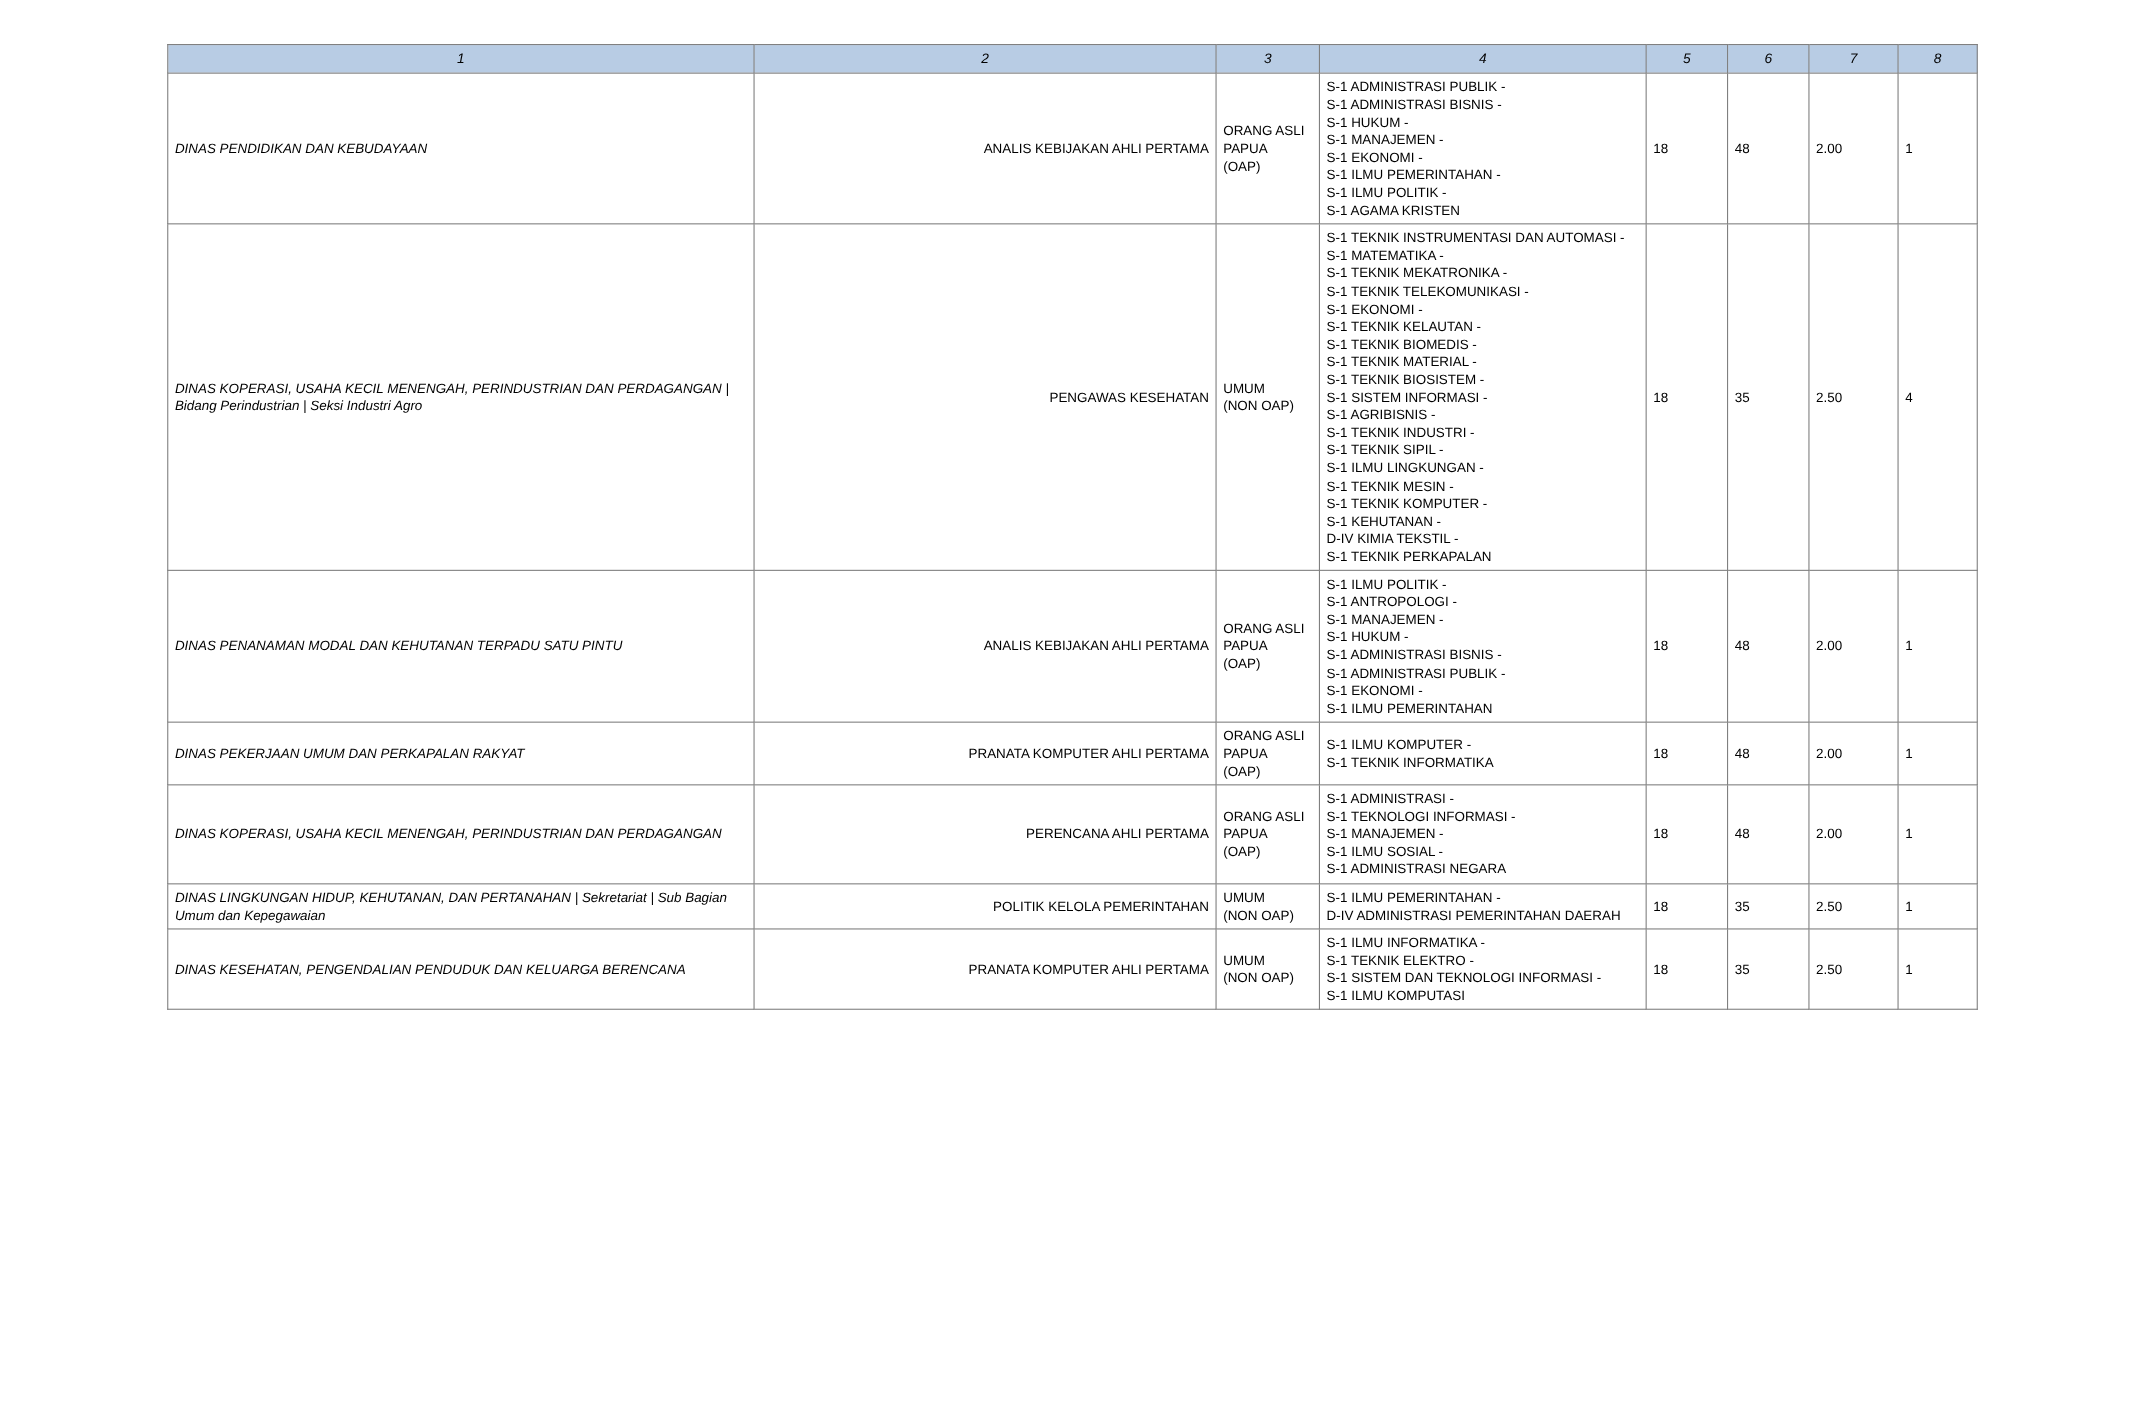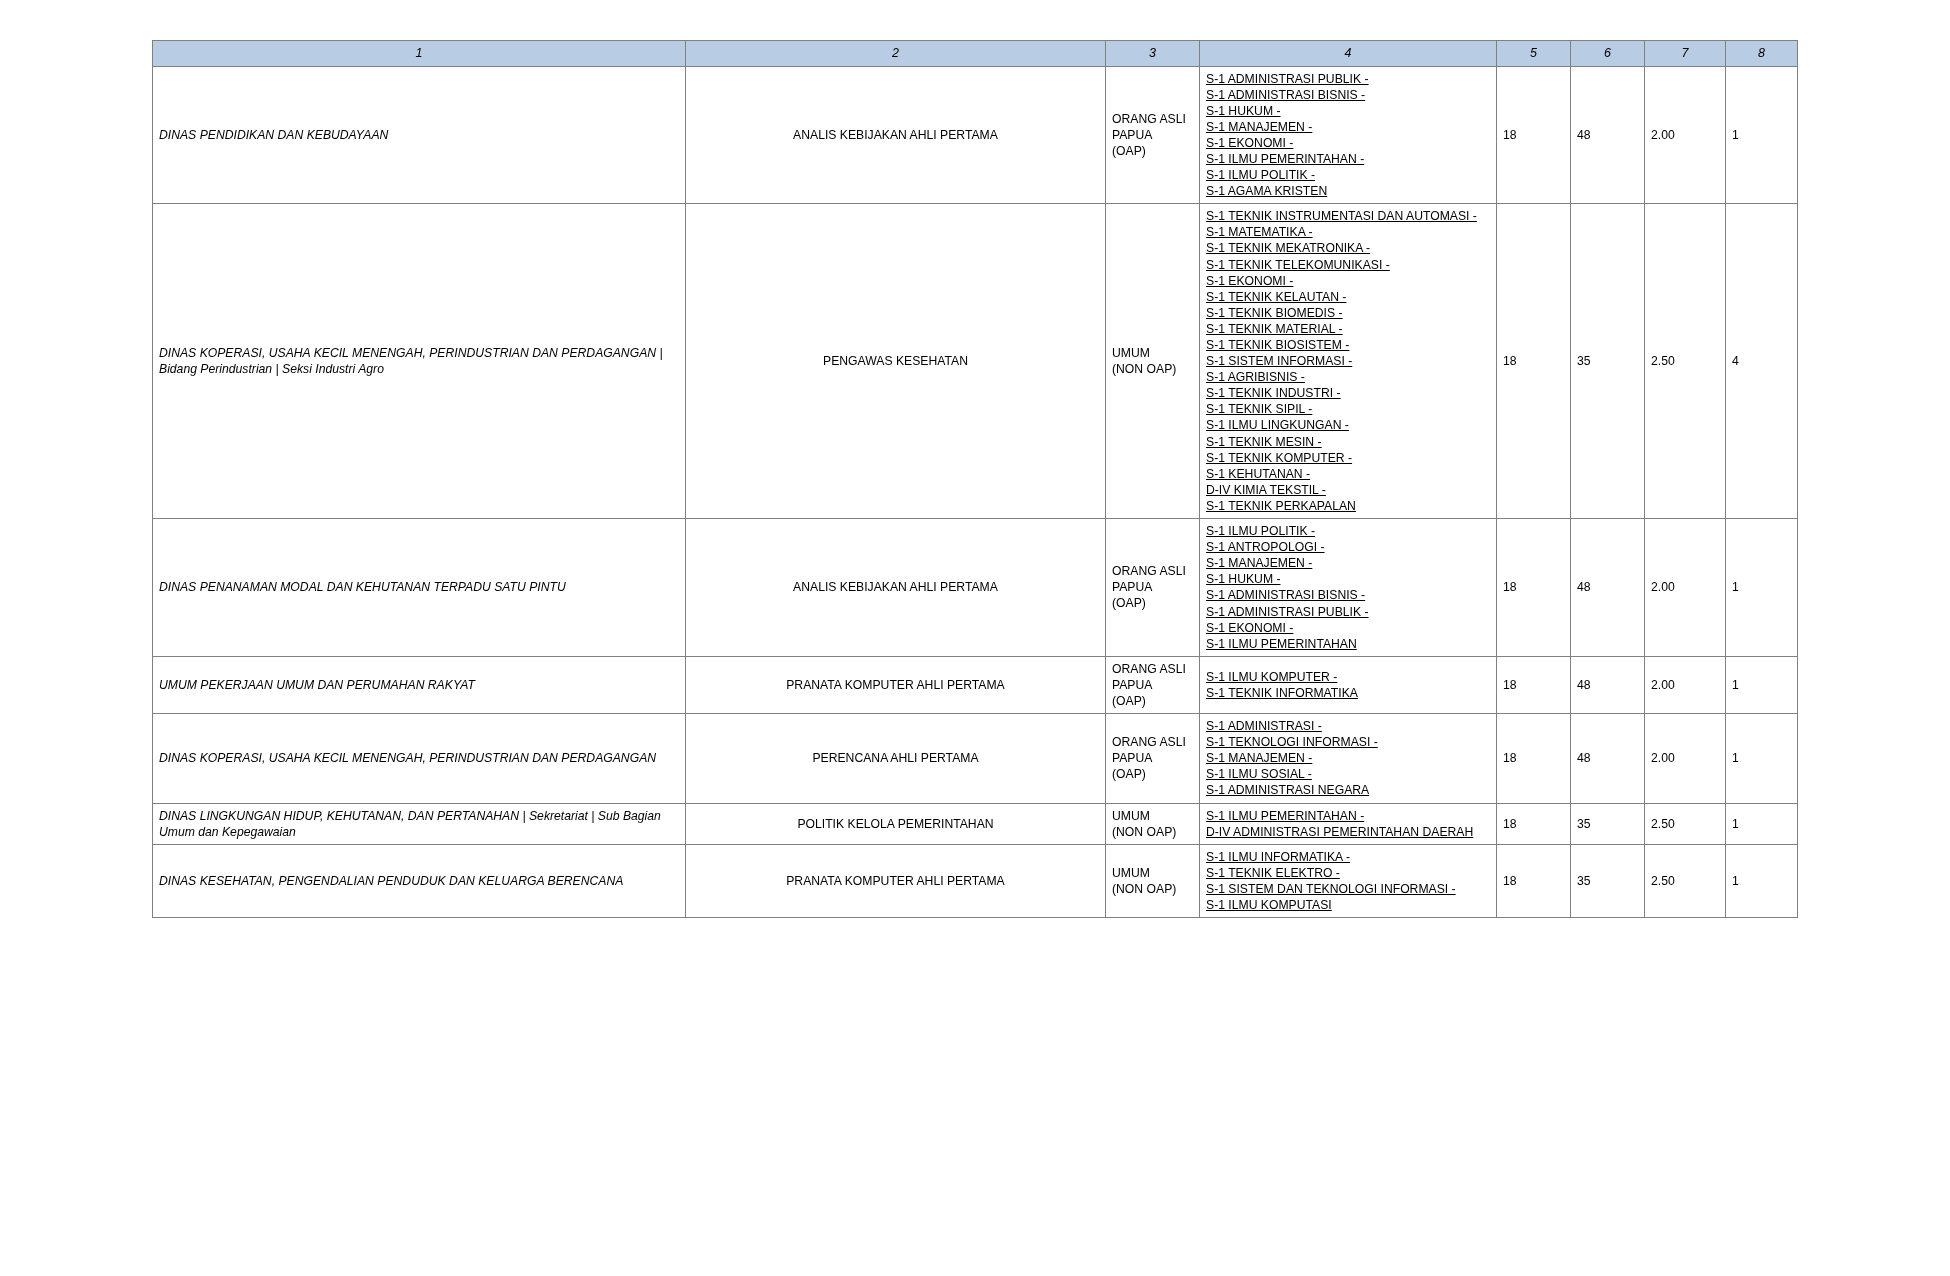--- a/index.html
+++ b/index.html
@@ -48,34 +48,33 @@
   col.c5 { width: 74px; }
   col.c6 { width: 74px; }
   col.c7 { width: 81px; }
   col.c8 { width: 72px; }
 
   td.unit {
     text-align: left;
     vertical-align: middle;
   }
   td.jabatan {
-    text-align: center;
+    text-align: right;
     vertical-align: middle;
   }
   td.jenis {
     text-align: left;
     vertical-align: middle;
     white-space: pre-line;
   }
   td.kual {
     text-align: left;
     vertical-align: middle;
     white-space: pre-line;
     overflow: visible;
-    text-decoration: underline;
   }
   td.num {
     text-align: left;
     vertical-align: middle;
   }
   .wrapline {
     white-space: normal;
     font-style: italic;
   }
 </style>
@@ -166,21 +165,21 @@
 S-1 ADMINISTRASI BISNIS -
 S-1 ADMINISTRASI PUBLIK -
 S-1 EKONOMI -
 S-1 ILMU PEMERINTAHAN</td>
         <td class="num">18</td>
         <td class="num">48</td>
         <td class="num">2.00</td>
         <td class="num">1</td>
       </tr>
       <tr>
-        <td class="unit wrapline">UMUM PEKERJAAN UMUM DAN PERUMAHAN RAKYAT</td>
+        <td class="unit wrapline">DINAS PEKERJAAN UMUM DAN PERKAPALAN RAKYAT</td>
         <td class="jabatan">PRANATA KOMPUTER AHLI PERTAMA</td>
         <td class="jenis">ORANG ASLI PAPUA
 (OAP)</td>
         <td class="kual">S-1 ILMU KOMPUTER -
 S-1 TEKNIK INFORMATIKA</td>
         <td class="num">18</td>
         <td class="num">48</td>
         <td class="num">2.00</td>
         <td class="num">1</td>
       </tr>

